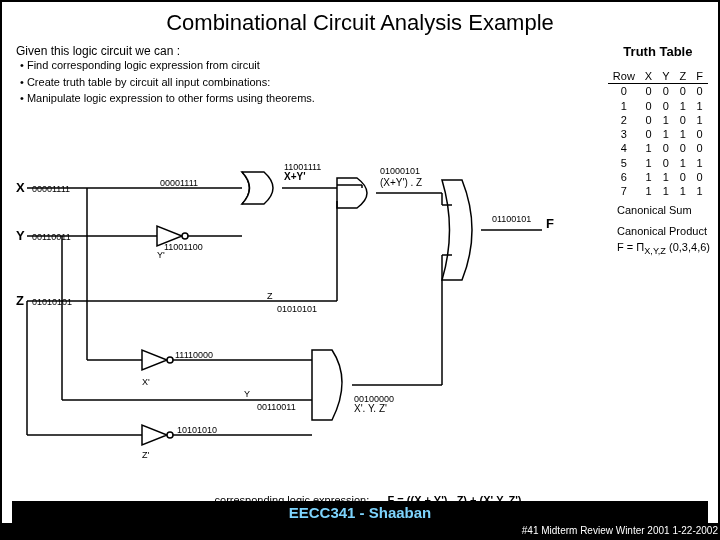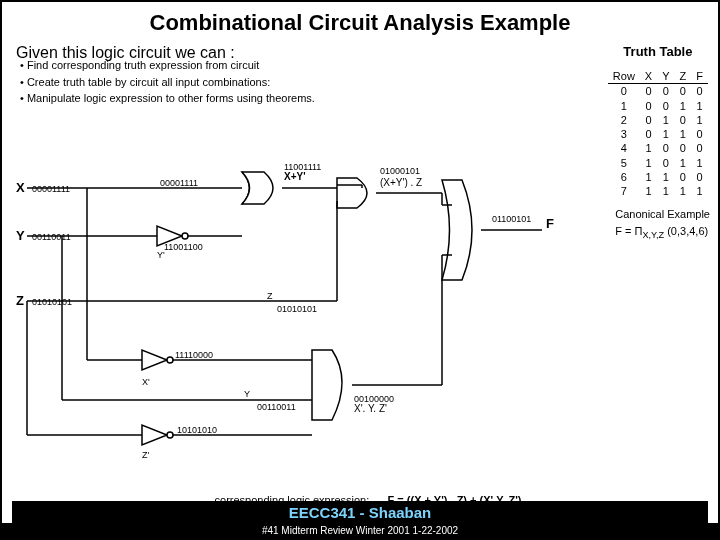--- a/index.html
+++ b/index.html
@@ -14,26 +14,26 @@
     .main-container {
       width: 720px;
       height: 540px;
       background: #fff;
       border: 2px solid #000;
       position: relative;
     }
     .title {
       text-align: center;
       font-size: 22px;
-      font-weight: bold;
+      font-weight: normal;
       padding: 8px 0 4px 0;
       font-family: Arial, sans-serif;
     }
     .given-text {
-      font-size: 16px;
+      font-size: 12px;
       position: absolute;
       top: 42px;
       left: 14px;
     }
     .bullets {
       position: absolute;
       top: 55px;
       left: 18px;
       font-size: 11px;
       line-height: 1.5;
@@ -93,21 +93,21 @@
       font-size: 11px;
       line-height: 1.5;
     }
     .bottom-bar {
       position: absolute;
       bottom: 0;
       left: 0;
       width: 100%;
       background: #000;
       color: #fff;
-      text-align: center;
+      text-align: right;
       font-size: 10px;
       padding: 2px 0;
     }
     .expression-bar {
       position: absolute;
       bottom: 32px;
       left: 0;
       width: 100%;
       text-align: center;
       font-size: 11px;
@@ -130,21 +130,21 @@
 <body>
 
 <div class="main-container">
 
   <div class="title">Combinational Circuit Analysis Example</div>
 
   <div class="given-text">Given this logic circuit we can :</div>
 
   <div class="bullets">
     <ul>
-      <li>Find corresponding truth expression from circuit</li>
+      <li>Find corresponding logic expression from circuit</li>
       <li>Create truth table by circuit all input combinations:</li>
       <li>Manipulate logic expression to other forms using theorems.</li>
     </ul>
   </div>
 
   <div class="truth-table">
     <div class="truth-table-title">Truth Table</div>
     <table>
       <tbody>
           <tr>
@@ -208,21 +208,22 @@
             <td>1</td>
             <td>1</td>
             <td>1</td>
             <td>1</td>
           </tr>
     </tbody>
       </table>
   </div>
 
   <div class="from-truth-table">
-    <div style="font-size:11px; margin-top:4px;">Canonical Example</div>
+    <div style="font-size:11px;">Canonical Sum</div>
+    <div style="font-size:11px; margin-top:4px;">Canonical Product</div>
     <div style="font-size:11px;">F = Π<sub>X,Y,Z</sub> (0,3,4,6)</div>
   </div>
 
   <div class="circuit-area">
     <svg class="circuit-svg" viewBox="0 0 720 310" xmlns="http://www.w3.org/2000/svg" style="font-family:Arial,sans-serif; font-size:10px;">
 
       <text x="14" y="42" font-size="13" font-weight="bold">X</text>
       <text x="14" y="90" font-size="13" font-weight="bold">Y</text>
       <text x="14" y="155" font-size="13" font-weight="bold">Z</text>
 

